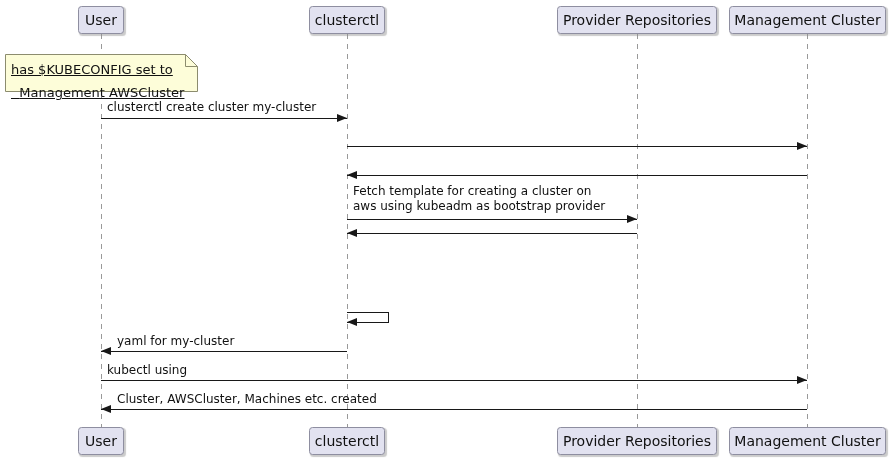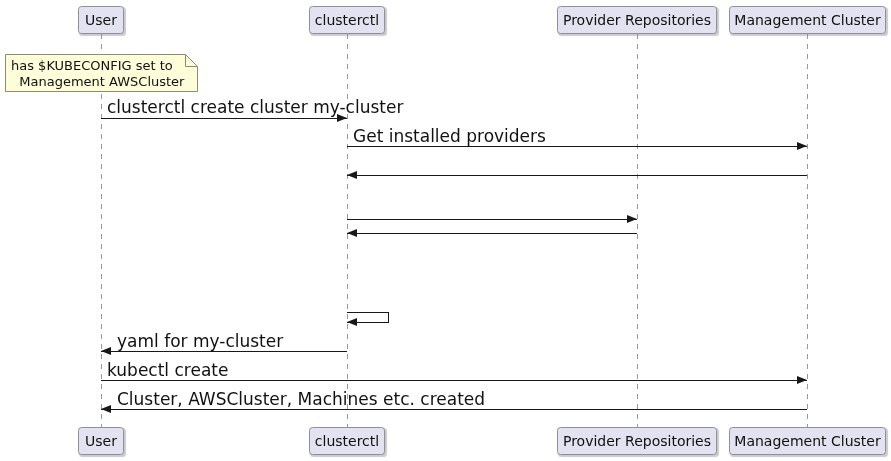--- a/index.html
+++ b/index.html
@@ -22,21 +22,21 @@
     background:#E2E2F0;
     border:1px solid #8E8EA0;
     border-radius:3.5px;
     box-shadow:1.5px 1.5px 1px rgba(140,140,140,0.45);
     display:flex; align-items:center; justify-content:center;
     font-size:14px;
     box-sizing:border-box;
   }
   .msg-label {
     position:absolute;
-    font-size:17px;
+    font-size:12px;
     line-height:15px;
     white-space:pre-wrap;
   }
   .arrow {
     position:absolute;
     height:1px;
     background:#181818;
   }
   .arrow-right::after {
     content:"";
@@ -57,22 +57,23 @@
     border-bottom:4px solid transparent;
   }
   .vline {
     position:absolute;
     width:1px;
     background:#181818;
   }
   .note-text {
     position:absolute;
     font-size:13px;
-    line-height:16px;
+    line-height:23px;
     white-space:pre-wrap;
+    text-decoration:underline;
   }
   .note-svg { position:absolute; }
 </style>
 </head>
 <body>
 
 <div class="canvas">
 
   <div class="lifeline" style="left:101px"></div>
   <div class="lifeline" style="left:347px"></div>
@@ -108,35 +109,36 @@
   <svg class="note-svg" style="left:5px;top:54px" width="194" height="39">
     <path d="M0.5,0.5 L180.5,0.5 L192.5,12.5 L192.5,37.5 L0.5,37.5 Z" fill="#FDFDD9" stroke="#8C8C6E" stroke-width="1"></path>
     <path d="M180.5,0.5 L180.5,12.5 L192.5,12.5" fill="none" stroke="#8C8C6E" stroke-width="1"></path>
   </svg>
   <div class="note-text" style="left:11px;top:58px;width:182px">has $KUBECONFIG set to
   Management AWSCluster</div>
 
   <div class="msg-label" style="left:107px;top:100px">clusterctl create cluster my-cluster</div>
   <div class="arrow arrow-right" style="left:101px;top:118px;width:246px"></div>
 
-  <div class="msg-label" style="left:353px;top:129px">Get installed providers</div>
   <div class="arrow arrow-right" style="left:347px;top:146px;width:460px"></div>
 
   <div class="arrow arrow-left" style="left:347px;top:175px;width:460px"></div>
 
+  <div class="msg-label" style="left:353px;top:184px">Fetch template for creating a cluster on
+aws using kubeadm as bootstrap provider</div>
   <div class="arrow arrow-right" style="left:347px;top:219px;width:290px"></div>
 
   <div class="arrow arrow-left" style="left:347px;top:233px;width:290px"></div>
 
   <div class="arrow" style="left:347px;top:312px;width:42px"></div>
   <div class="vline" style="left:388px;top:312px;height:11px"></div>
   <div class="arrow arrow-left" style="left:347px;top:322px;width:42px"></div>
 
   <div class="msg-label" style="left:117px;top:334px">yaml for my-cluster</div>
   <div class="arrow arrow-left" style="left:101px;top:351px;width:246px"></div>
 
-  <div class="msg-label" style="left:107px;top:363px">kubectl create</div>
+  <div class="msg-label" style="left:107px;top:363px">kubectl using</div>
   <div class="arrow arrow-right" style="left:101px;top:380px;width:706px"></div>
 
   <div class="msg-label" style="left:117px;top:392px">Cluster, AWSCluster, Machines etc. created</div>
   <div class="arrow arrow-left" style="left:101px;top:409px;width:706px"></div>
 
 </div>
 
 </body></html>

